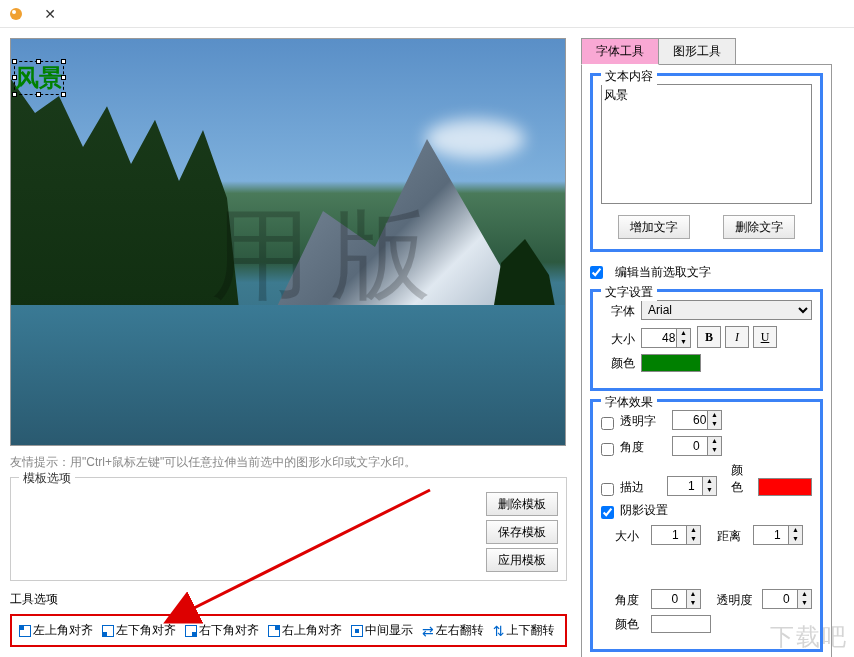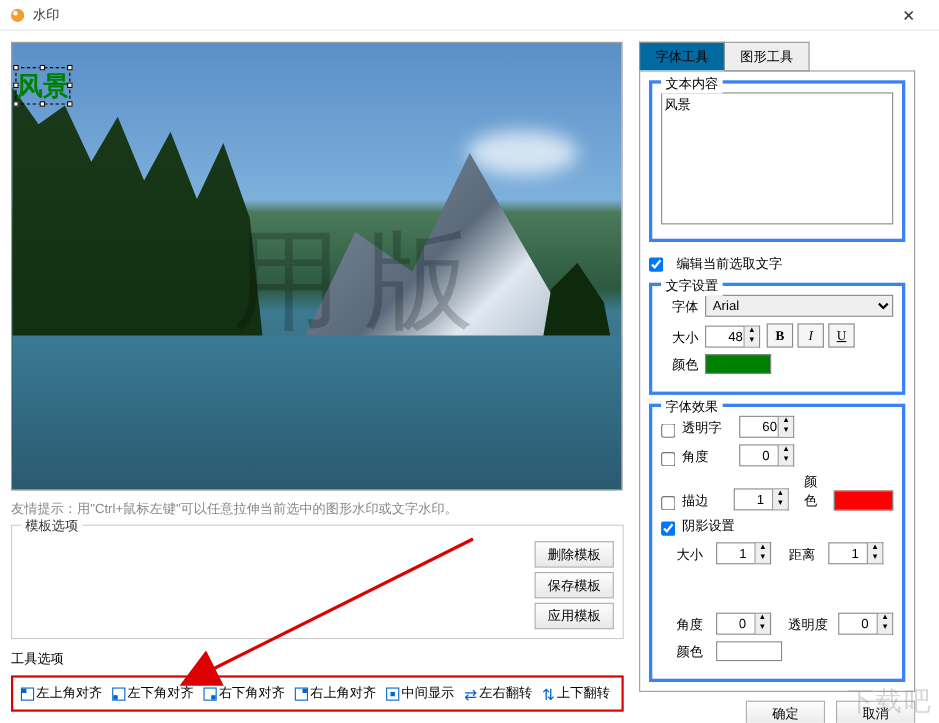--- a/index.html
+++ b/index.html
@@ -39,21 +39,21 @@
 .tool-item .ico.tl::after { content:''; position:absolute; top:0; left:0; width:4px; height:4px; background:#0066cc; }
 .tool-item .ico.bl::after { content:''; position:absolute; bottom:0; left:0; width:4px; height:4px; background:#0066cc; }
 .tool-item .ico.br::after { content:''; position:absolute; bottom:0; right:0; width:4px; height:4px; background:#0066cc; }
 .tool-item .ico.tr::after { content:''; position:absolute; top:0; right:0; width:4px; height:4px; background:#0066cc; }
 .tool-item .ico.c::after { content:''; position:absolute; top:3px; left:3px; width:4px; height:4px; background:#0066cc; }
 .tool-item .flip-h { color:#0066cc; font-size:14px; }
 .tool-item .flip-v { color:#0066cc; font-size:14px; }
 .right-pane { width: 265px; padding: 10px 10px 10px 4px; display: flex; flex-direction: column; }
 .tabs { display: flex; }
 .tab { padding: 4px 14px; border: 1px solid #999; background: #eee; cursor: pointer; margin-right: -1px; }
-.tab.active { background: #0369a1; border-bottom: 1px solid #fff; position: relative; z-index: 1; }
+.tab.active { background: #f9a8d4; border-bottom: 1px solid #fff; position: relative; z-index: 1; }
 .tab-panel { border: 1px solid #999; padding: 8px; margin-top: -1px; flex: 1; display: flex; flex-direction: column; gap: 8px; }
 .group { border: 3px solid #3b82f6; padding: 8px 8px 10px 8px; position: relative; }
 .group .glabel { position: absolute; top: -8px; left: 8px; background: #fff; padding: 0 4px; }
 textarea.text-content { width: 100%; height: 120px; border: 1px solid #888; resize: none; padding: 2px; font-family: "SimSun"; }
 .btn-row { display: flex; justify-content: space-around; margin-top: 8px; }
 .chk-row { display: flex; align-items: center; gap: 12px; margin-top: 4px; }
 .form-row { display: flex; align-items: flex-end; gap: 6px; margin-bottom: 6px; }
 .form-row label { width: 34px; text-align: right; }
 select, input[type=text].num { border: 1px solid #888; height: 20px; padding: 0 2px; }
 .spinner { display: inline-flex; }
@@ -76,21 +76,20 @@
 </head>
 <body>
 
 <div class="titlebar">
   <span class="icon">
     <svg viewBox="0 0 16 16">
         <circle cx="8" cy="8" r="6" fill="#f0a030"></circle>
         <circle cx="6" cy="6" r="2" fill="#fff"></circle>
       </svg>
   </span>
-  <span class="title">水印</span>
   <span class="close">✕</span>
 </div>
 
 <div class="main">
   <div class="left-pane">
     <div class="preview">
       <div class="cloud"></div>
       <div class="mountain"></div>
       <div class="trees-left"></div>
       <div class="trees-right"></div>
@@ -161,20 +160,24 @@
   <div class="right-pane">
     <div class="tabs">
       <div class="tab active">字体工具</div>
       <div class="tab">图形工具</div>
     </div>
     <div class="tab-panel">
 
       <div class="group">
         <span class="glabel">文本内容</span>
         <textarea class="text-content" style="">风景</textarea>
+        <div class="btn-row">
+          <button class="btn">增加文字</button>
+          <button class="btn">删除文字</button>
+        </div>
       </div>
 
       <div class="chk-row">
         <input type="checkbox" checked="" style="">
         <span>编辑当前选取文字</span>
       </div>
 
       <div class="group">
         <span class="glabel">文字设置</span>
         <div class="form-row">

